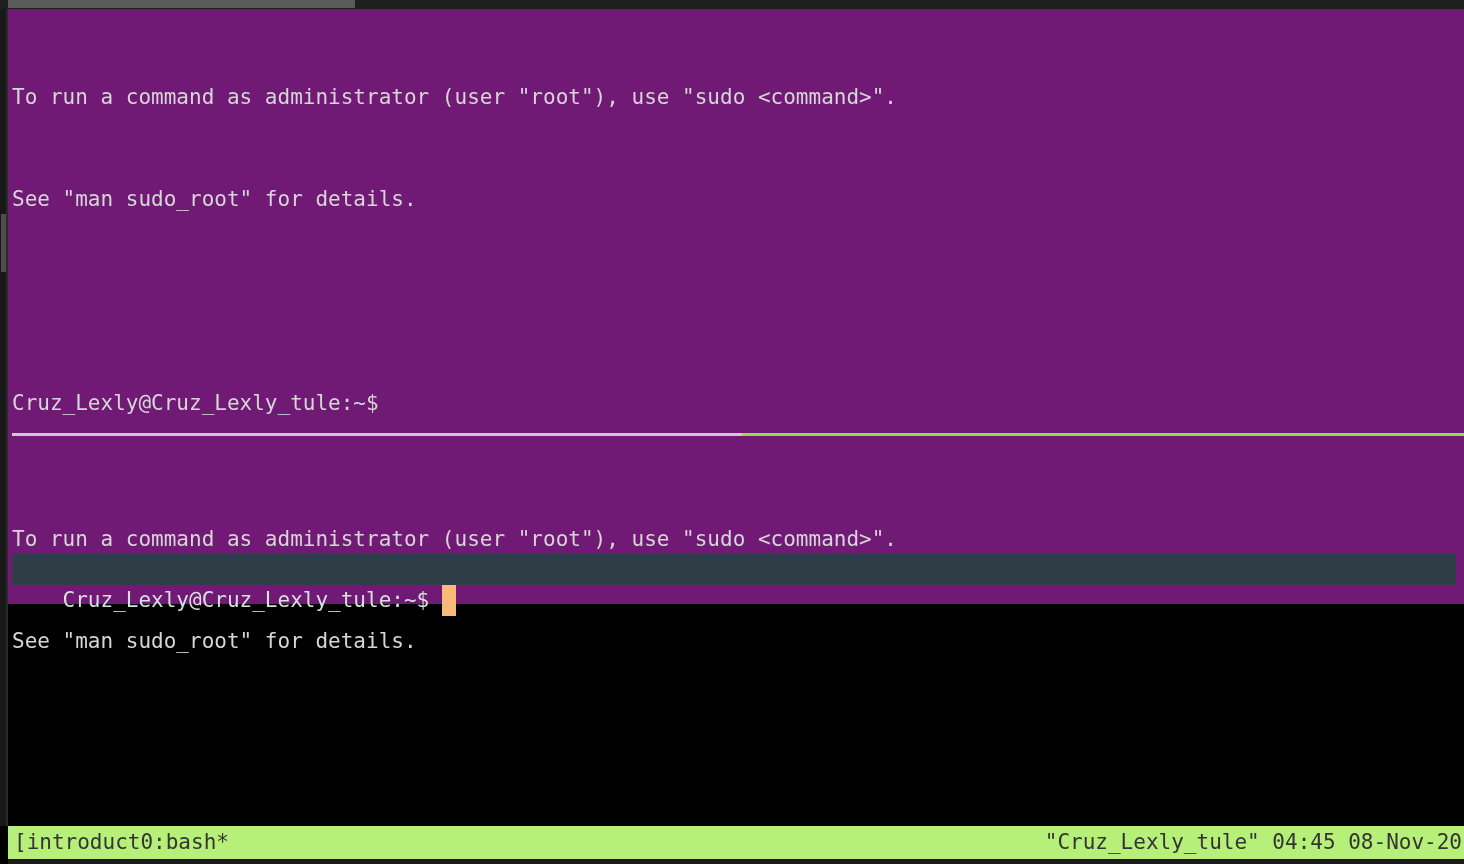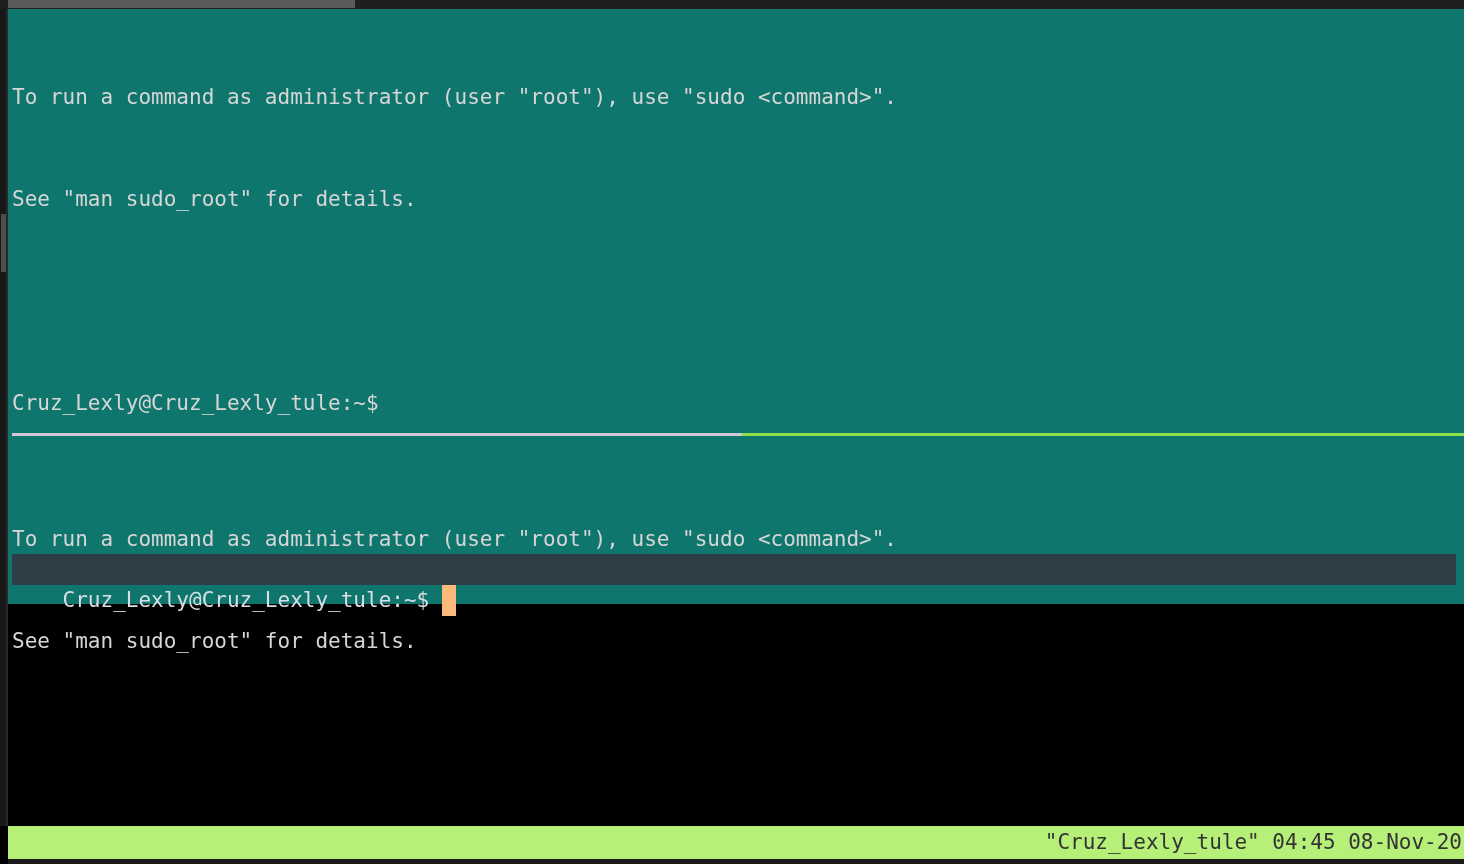--- a/index.html
+++ b/index.html
@@ -12,21 +12,21 @@
     width: 1464px;
     height: 864px;
     overflow: hidden;
     font-family: "DejaVu Sans Mono", monospace;
   }
 
   #terminal {
     position: relative;
     width: 1464px;
     height: 604px;
-    background: #0f766e;
+    background: #701a75;
   }
 
   
   .h-scrollbar {
     position: absolute;
     top: 0;
     left: 0;
     width: 1464px;
     height: 9px;
     background: #1f1f1f;
@@ -206,17 +206,18 @@
     <div class="term-line">To run a command as administrator (user "root"), use "sudo &lt;command&gt;".</div>
     <div class="term-line">See "man sudo_root" for details.</div>
     <div class="term-line blank"></div>
   </div>
 
   <div class="prompt-row">
     <span class="prompt-text">Cruz_Lexly@Cruz_Lexly_tule:~$ </span><span class="cursor-block"></span>
   </div>
 
   <div class="status-bar">
+    <span class="status-left">[introduct0:bash*</span>
     <span class="status-right">"Cruz_Lexly_tule" 04:45 08-Nov-20</span>
   </div>
   <div class="status-underline"></div>
 
 </div>
 
 </body></html>

